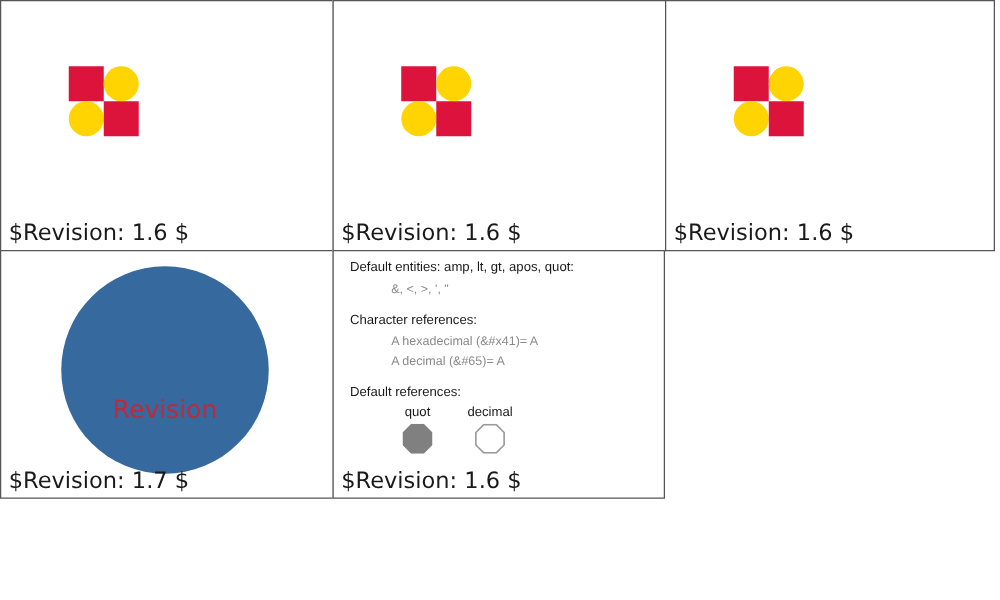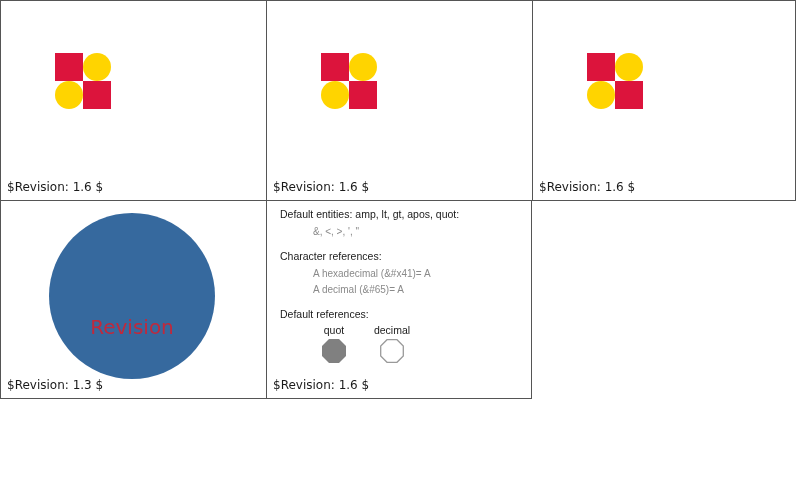--- a/index.html
+++ b/index.html
@@ -39,21 +39,21 @@
   .panel-tr { left: 532px; top: 0px;   width: 264px; height: 201px; }
   .panel-bl { left: 0px;   top: 200px; width: 267px; height: 199px; }
   .panel-bm { left: 266px; top: 200px; width: 266px; height: 199px; }
 
   
   .revision {
     position: absolute;
     left: 6px;
     bottom: 2px;
     font-family: "DejaVu Sans", sans-serif;
-    font-size: 12px;
+    font-size: 18px;
     line-height: 22px;
     color: #1a1a1a;
     white-space: nowrap;
     z-index: 5;
   }
 
   
   .logo {
     position: absolute;
     width: 56px;
@@ -183,21 +183,21 @@
       <div class="cell sq   c-br"></div>
     </div>
     <div class="revision">$Revision: 1.6 $</div>
   </div>
 
   <div class="panel panel-bl">
     <div class="blue-circle-wrap">
       <div class="blue-circle"></div>
       <div class="invalid-label">Revision</div>
     </div>
-    <div class="revision">$Revision: 1.3 $</div>
+    <div class="revision">$Revision: 1.7 $</div>
   </div>
 
   <div class="panel panel-bm">
     <div class="entities">
 
       <p class="ent-head">Default entities: amp, lt, gt, apos, quot:</p>
       <p class="ent-sub">&amp;, &lt;, &gt;, ', "</p>
 
       <div class="ent-gap"></div>
 

